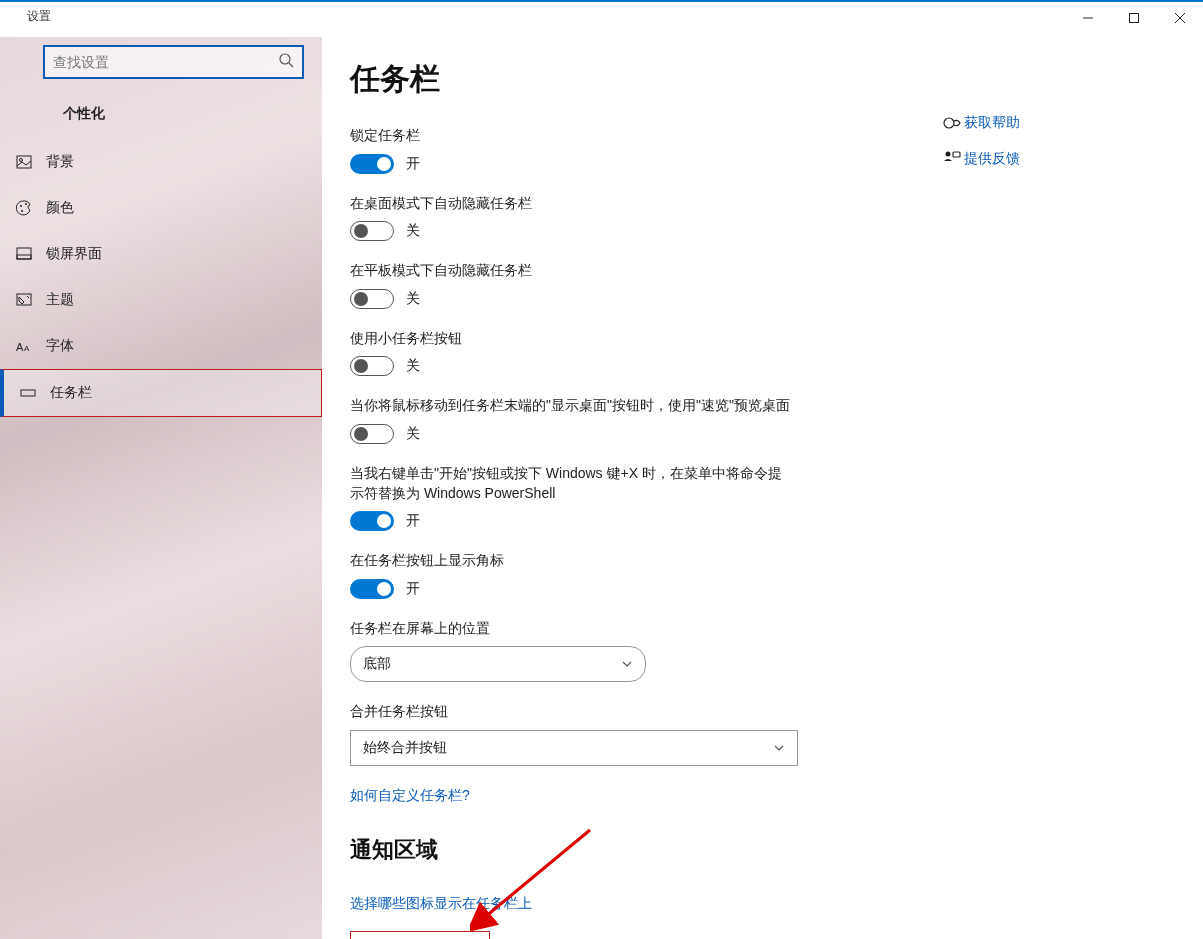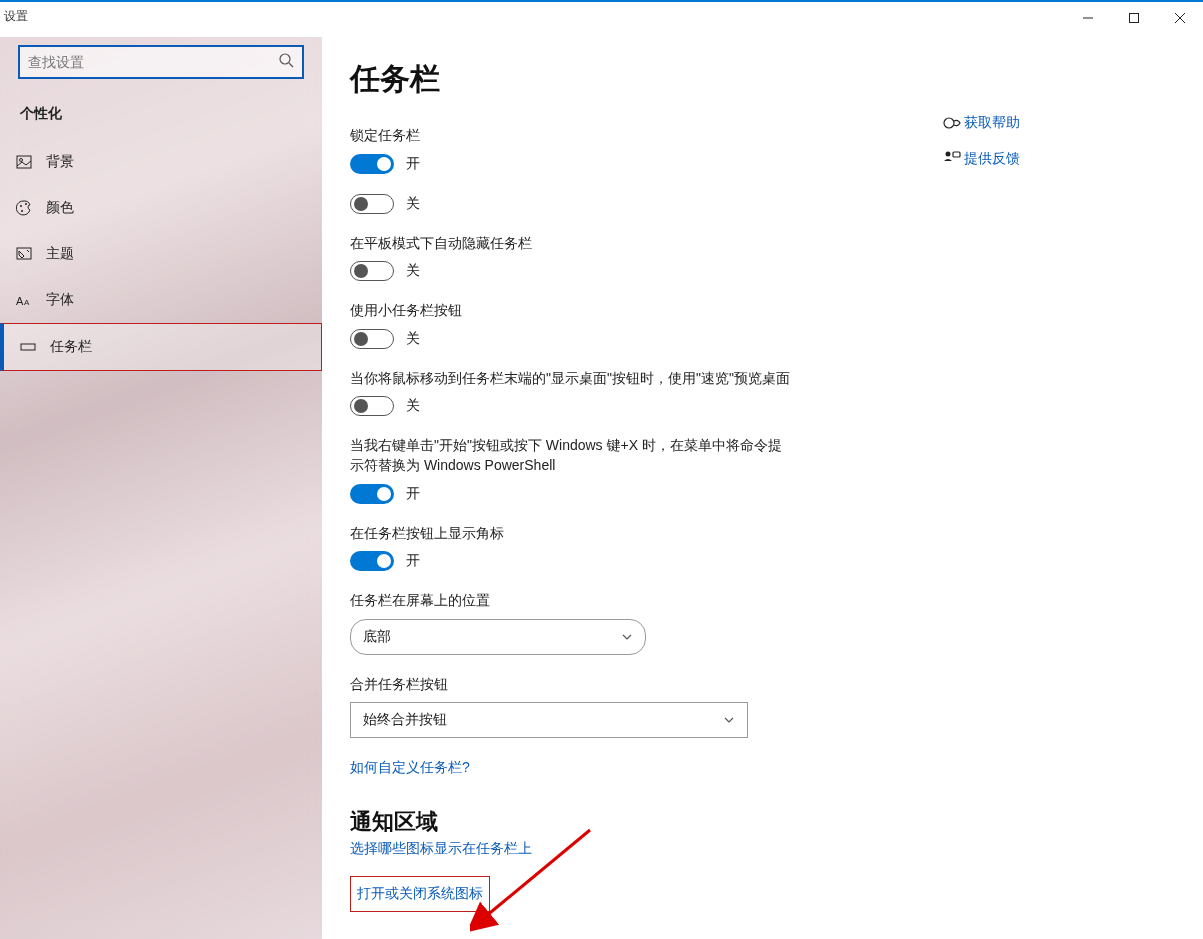--- a/index.html
+++ b/index.html
@@ -1,60 +1,60 @@
 <!DOCTYPE html>
 <html><head>
 <meta charset="utf-8">
 <style>
   * { box-sizing: border-box; margin: 0; padding: 0; font-family: "Microsoft YaHei", "Segoe UI", sans-serif; }
   body { width: 1203px; height: 939px; overflow: hidden; background: #fff; position: relative; }
   .window-frame { width: 1203px; height: 939px; border-top: 2px solid #0078d4; display: flex; flex-direction: column; position: relative; }
   .titlebar { height: 35px; display: flex; align-items: flex-start; justify-content: space-between; background: transparent; }
-  .titlebar-left { padding: 6px 4px; font-size: 12px; color: #333; }
+  .titlebar-left { padding: 6px 27px; font-size: 12px; color: #333; }
   .titlebar-right { display: flex; }
   .tb-btn { width: 46px; height: 32px; display: flex; align-items: center; justify-content: center; cursor: pointer; }
   .tb-btn svg { width: 12px; height: 12px; }
   .body-row { display: flex; flex: 1; min-height: 0; }
 
   .sidebar { width: 322px; position: relative; background: linear-gradient(160deg,#d9c3c8 0%,#e3d1d4 20%,#b89aa0 40%,#e0ccd0 60%,#c8a9ae 80%,#dac6cb 100%); }
   .sidebar::after { content:""; position:absolute; inset:0; background: rgba(255,255,255,0.35); backdrop-filter: blur(8px); }
   .sidebar-inner { position: relative; z-index: 1; padding-top: 8px; }
   .home-row { display:flex; align-items:center; gap:14px; padding: 12px 20px; font-size:14px; color:#222; cursor:pointer; }
   .home-row .icon { width:16px; height:16px; }
   .search-wrap { padding: 0 18px 14px 18px; }
-  .search-box { display:flex; align-items:center; border:2px solid #0a5bb8; background: rgba(255,255,255,0.6); height:34px; padding:0 8px; }
+  .search-box { display:flex; align-items:center; border:2px solid #0a5bb8; background: rgba(255,255,255,0.6); height:34px; padding:0 8px;margin-left:25px; }
   .search-box input { flex:1; border:none; outline:none; background:transparent; font-size:14px; color:#555; }
   .search-ph::placeholder { color:#777; }
   .search-icon { width:16px; height:16px; color:#555; }
-  .cat-header { font-size:14px; font-weight:600; color:#222; padding: 12px 20px 16px 20px; }
+  .cat-header { font-size:14px; font-weight:600; color:#222; padding: 12px 20px 16px 20px; margin-left: 43px; }
   .nav-list { }
   .nav-item { display:flex; align-items:center; gap:14px; padding: 14px 16px; font-size:14px; color:#222; cursor:pointer; }
   .nav-item .icon { width:16px; height:16px; flex:0 0 16px; }
   .nav-item.selected { border:1px solid #c01c1c; border-left:4px solid #0a5bb8; background: rgba(255,255,255,0.35); }
 
   .main { flex:1; display:flex; background:#fff; min-width:0; }
   .content { flex:1; padding: 22px 28px 0 28px; overflow:auto; max-width: 620px; }
   .page-title { font-size:30px; font-weight:600; color:#111; margin-bottom: 26px; }
   .setting { margin-bottom: 20px; }
   .setting-label { font-size:14px; color:#222; line-height:1.4; margin-bottom:8px; max-width: 440px; }
   .toggle-row { display:flex; align-items:center; gap:12px; }
   .toggle { width:44px; height:20px; border-radius:10px; position:relative; cursor:pointer; }
   .toggle.on { background:#0078d4; }
   .toggle.off { background:#fff; border:1px solid #555; }
   .toggle .knob { position:absolute; top:2px; width:14px; height:14px; border-radius:50%; }
   .toggle.on .knob { right:3px; background:#fff; top:3px; }
   .toggle.off .knob { left:3px; background:#555; top:2px; }
   .toggle-state { font-size:14px; color:#222; }
   .dropdown { border:1px solid #999; height:36px; display:flex; align-items:center; justify-content:space-between; padding:0 12px; font-size:14px; color:#222; cursor:pointer; background:#fff; }
   .dropdown.narrow { width:296px;border-radius:16px; }
-  .dropdown.wide { width:398px; }
+  .dropdown.wide { width:448px; }
   .chev { width:12px; height:12px; }
   .link { color:#0a5bb8; font-size:14px; cursor:pointer; display:inline-block; }
   .link-block { margin: 18px 0; }
-  .section-title { font-size:22px; font-weight:600; color:#111; margin-top:30px; margin-bottom:2px; }
+  .section-title { font-size:22px; font-weight:600; color:#111; margin-top:30px; margin-bottom:29px; }
   .link-highlight { border:1px solid #c01c1c; padding:8px 6px; display:inline-block; }
 
   .aside { width:260px; padding: 68px 20px 0 0; }
   .aside-item { display:flex; align-items:center; gap:2px; padding:8px 0; cursor:pointer; }
   .aside-item .aicon { width:20px; height:20px; color:#222; }
   .aside-item .alabel { color:#0a5bb8; font-size:14px; }
 
   .arrow-overlay { position:absolute; pointer-events:none; z-index:50; }
 </style>
 </head>
@@ -112,20 +112,27 @@
                   <path d="M8 1 A7 7 0 1 0 14 10 Q12 9 12 7 Q12 5 14 5 A6 6 0 0 0 8 1" fill="none" stroke="#222" stroke-width="1"></path>
                   <circle cx="5" cy="6" r="1" fill="#222"></circle>
                   <circle cx="6" cy="11" r="1" fill="#222"></circle>
                   <circle cx="10" cy="4" r="1" fill="#222"></circle>
                 </svg></span>
               <span>颜色</span>
             </div>
             <div class="nav-item">
               <span class="icon"><svg viewBox="0 0 16 16">
                   <rect x="1" y="2" width="14" height="11" fill="none" stroke="#222" stroke-width="1"></rect>
+                  <rect x="1" y="9" width="14" height="4" fill="none" stroke="#222" stroke-width="1"></rect>
+                </svg></span>
+              <span>锁屏界面</span>
+            </div>
+            <div class="nav-item">
+              <span class="icon"><svg viewBox="0 0 16 16">
+                  <rect x="1" y="2" width="14" height="11" fill="none" stroke="#222" stroke-width="1"></rect>
                   <path d="M3 5 L8 10 L6 12 L3 9 Z" fill="none" stroke="#222" stroke-width="1"></path>
                   <line x1="11" y1="4" x2="13" y2="6" stroke="#222" stroke-width="1"></line>
                 </svg></span>
               <span>主题</span>
             </div>
             <div class="nav-item">
               <span class="icon"><svg viewBox="0 0 16 16">
                   <text x="0" y="13" font-size="11" font-family="serif" fill="#222">A</text>
                   <text x="8" y="13" font-size="8" font-family="serif" fill="#222">A</text>
                 </svg></span>
@@ -148,20 +155,21 @@
             <div class="setting">
               <div class="setting-label">锁定任务栏</div>
               <div class="toggle-row">
                 <div class="toggle on">
                   <div class="knob"></div>
                 </div>
                 <span class="toggle-state">开</span>
               </div>
             </div>
             <div class="setting">
+              <div class="setting-label">在桌面模式下自动隐藏任务栏</div>
               <div class="toggle-row">
                 <div class="toggle off">
                   <div class="knob"></div>
                 </div>
                 <span class="toggle-state">关</span>
               </div>
             </div>
             <div class="setting">
               <div class="setting-label">在平板模式下自动隐藏任务栏</div>
               <div class="toggle-row">

